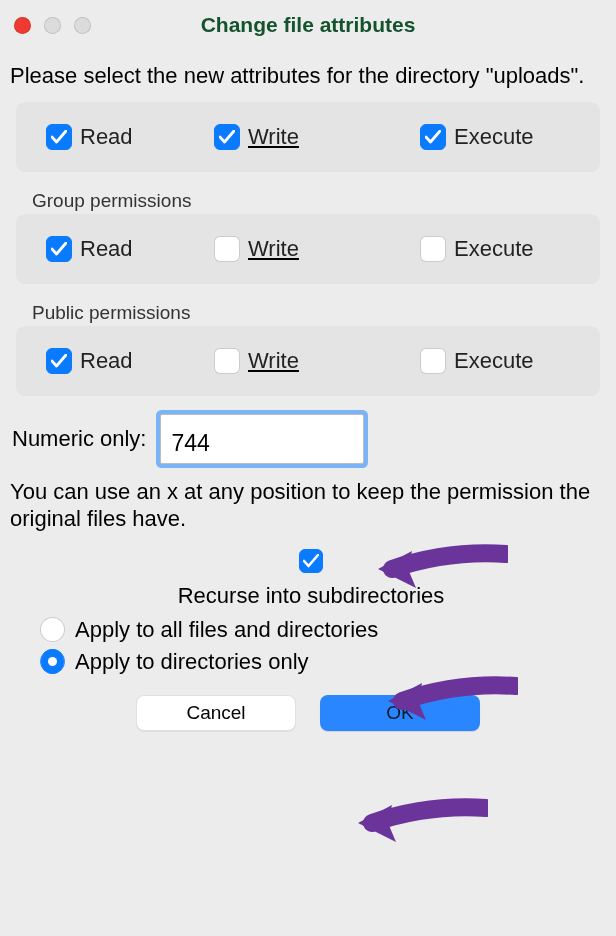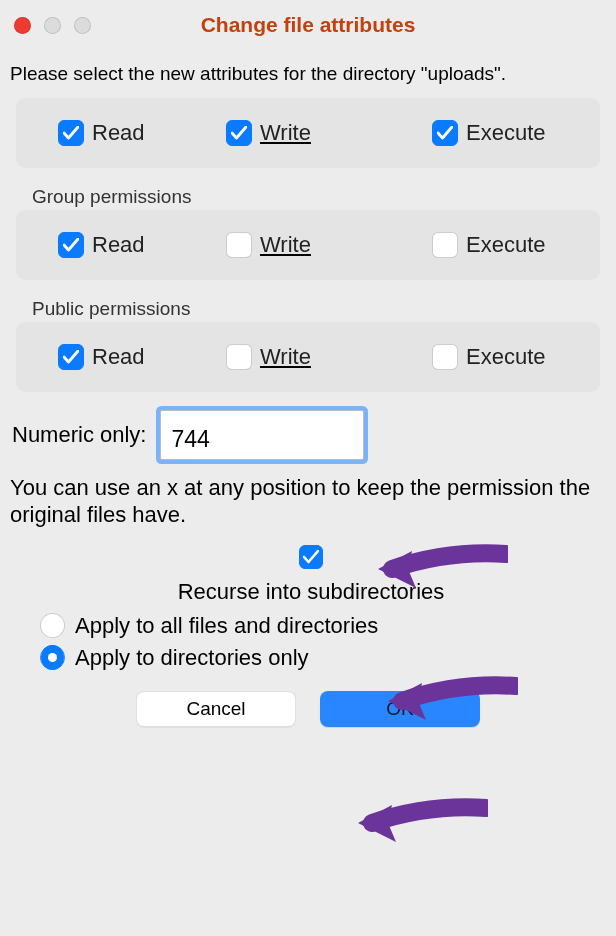--- a/index.html
+++ b/index.html
@@ -31,27 +31,27 @@
       border-radius: 50%;
     }
     .tl-close { background: #ee3a30; border: 0.5px solid rgba(0,0,0,0.1); }
     .tl-min { background: #dcdcdc; border: 0.5px solid rgba(0,0,0,0.12); }
     .tl-max { background: #dcdcdc; border: 0.5px solid rgba(0,0,0,0.12); }
     .title-text {
       width: 100%;
       text-align: center;
       font-size: 21px;
       font-weight: 700;
-      color: #c2410c;
+      color: #14532d;
     }
     .content {
       padding: 12px 10px 0 10px;
     }
     .intro {
-      font-size: 19px;
+      font-size: 22px;
       line-height: 1.25;
       margin-bottom: 12px;
     }
     .group-label {
       font-size: 19px;
       color: #333;
       margin-left: 22px;
       margin-bottom: 2px;
       margin-top: 4px;
     }
@@ -61,21 +61,21 @@
       margin: 0 6px 18px 6px;
       padding: 22px 10px 22px 10px;
       display: flex;
       align-items: center;
     }
     .perm-item {
       display: flex;
       align-items: center;
       gap: 8px;
     }
-    .perm-item.read { margin-left: 32px; width: 168px; }
+    .perm-item.read { margin-left: 20px; width: 168px; }
     .perm-item.write { width: 206px; text-decoration: underline; }
     .perm-item.execute { }
     .checkbox {
       width: 26px;
       height: 26px;
       border-radius: 6px;
       border: 1px solid rgba(0,0,0,0.2);
       background: #fff;
       display: flex;
       align-items: center;

